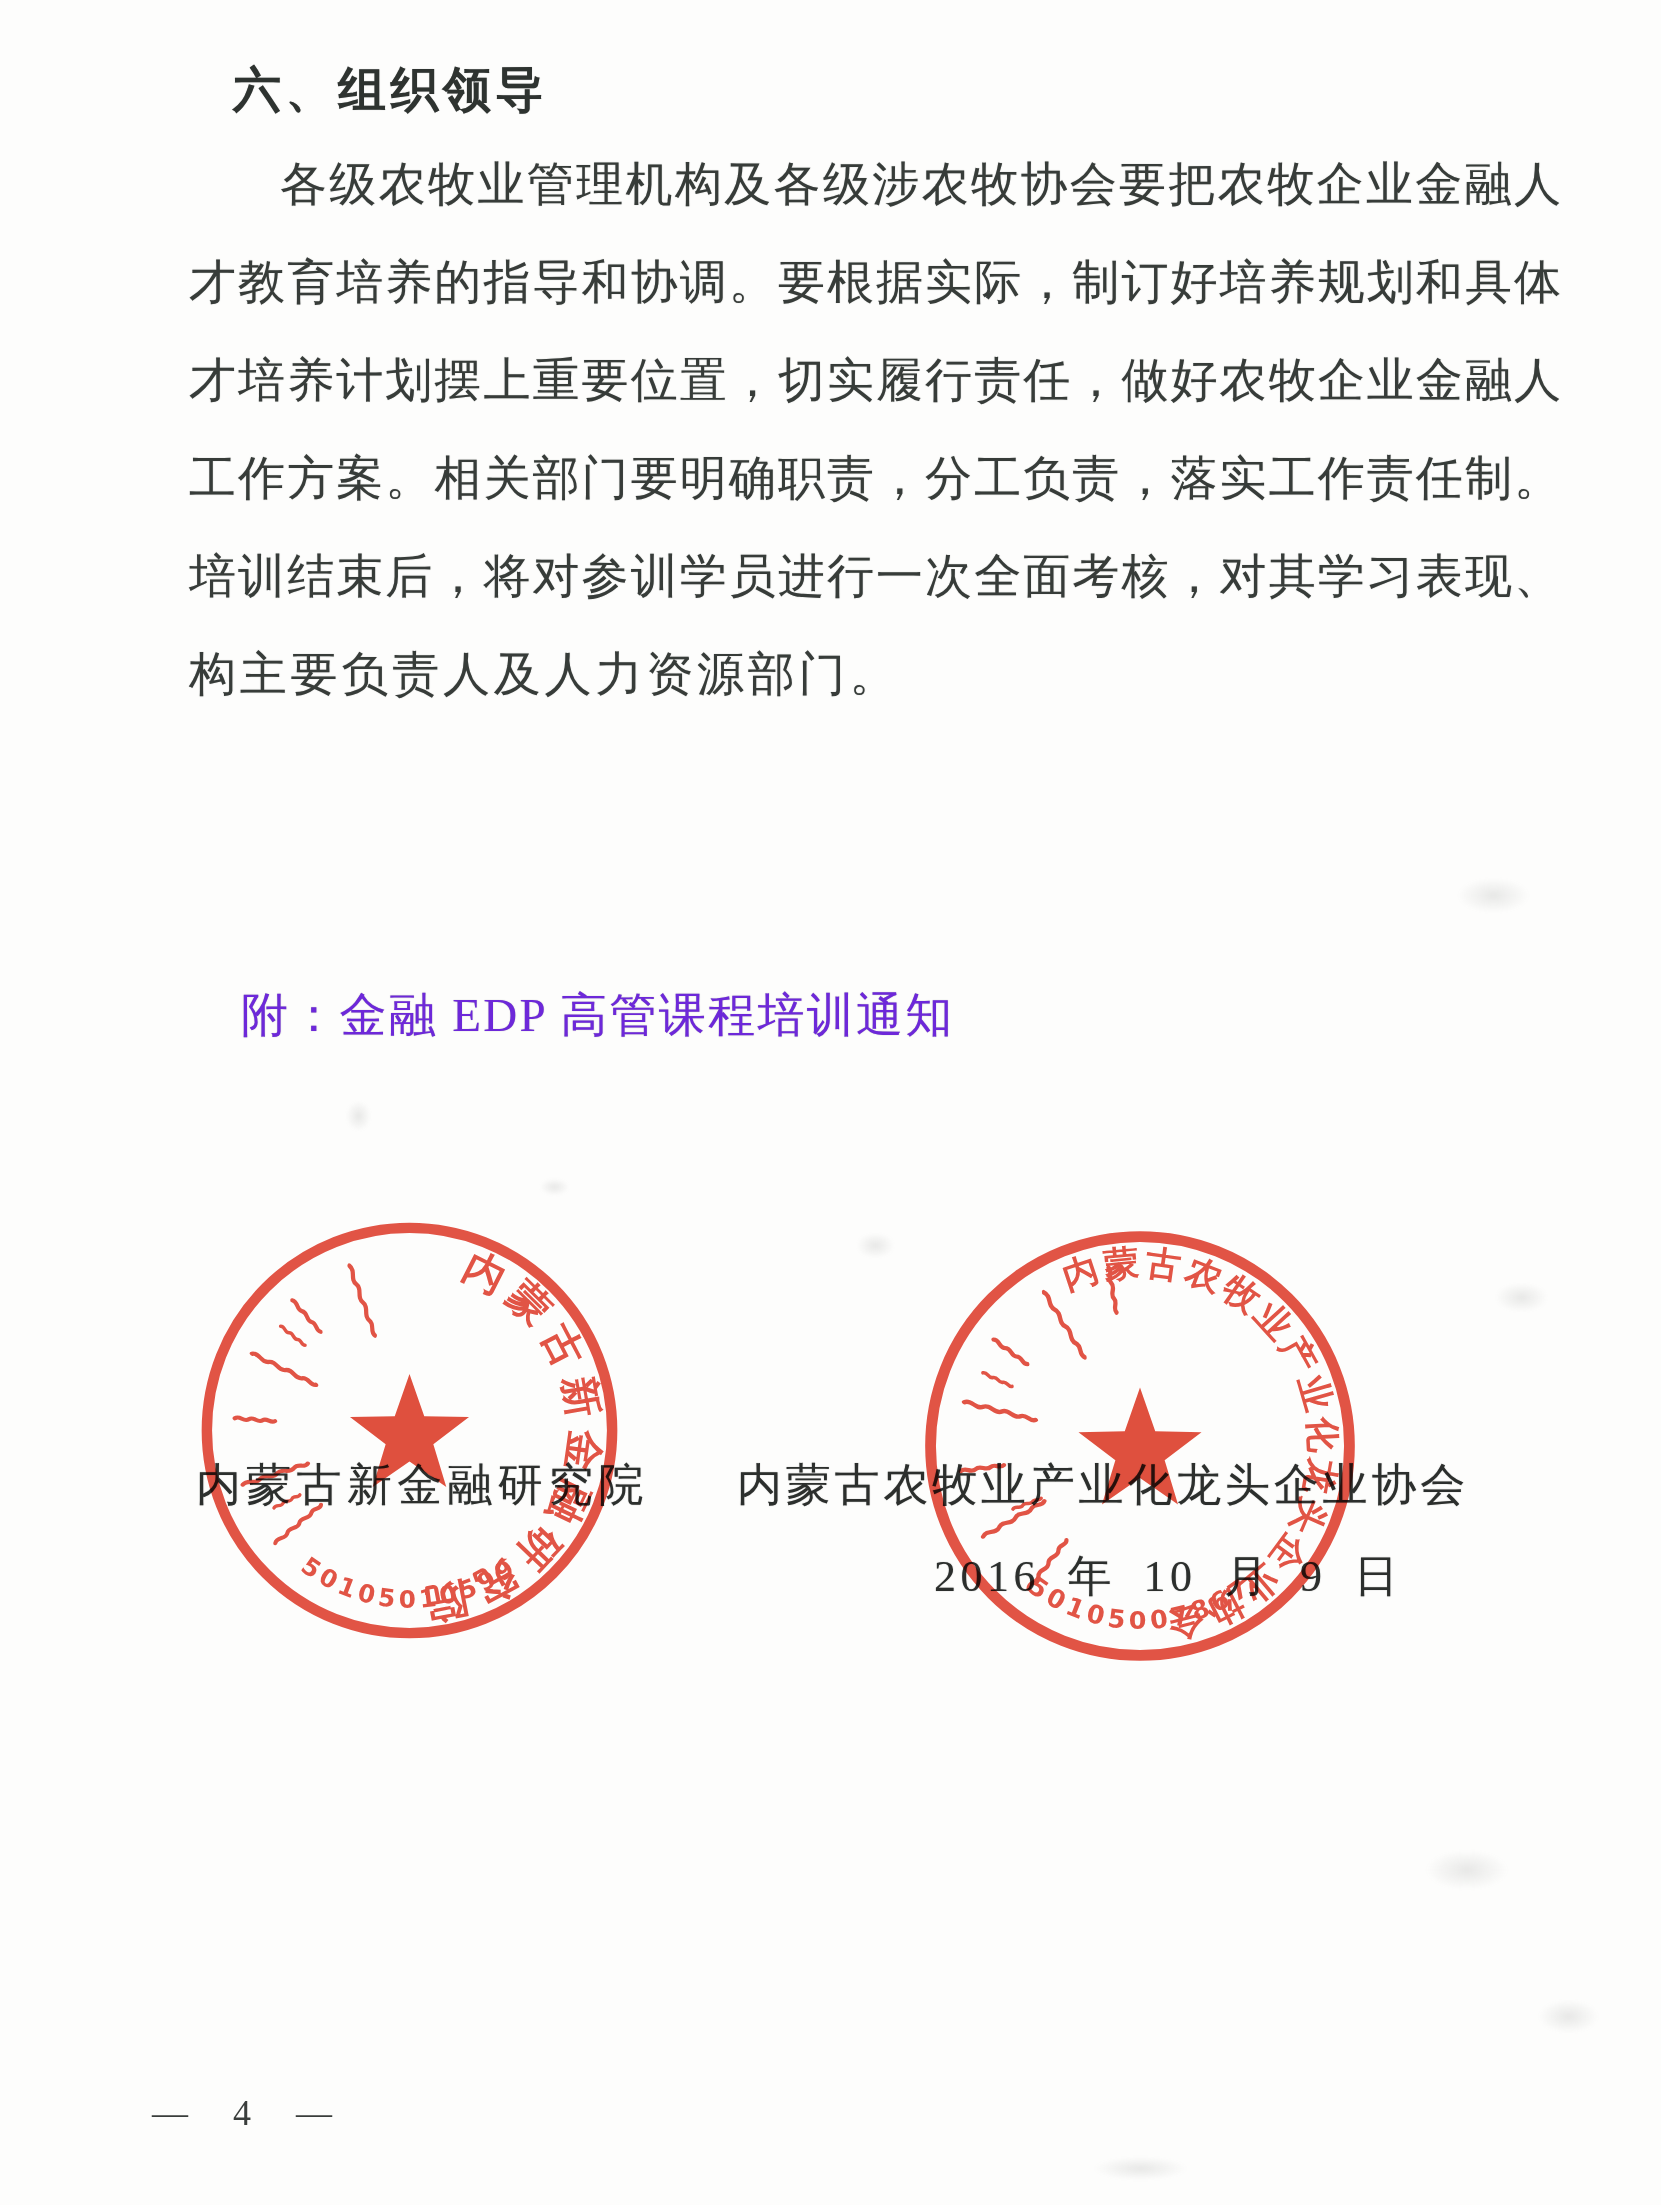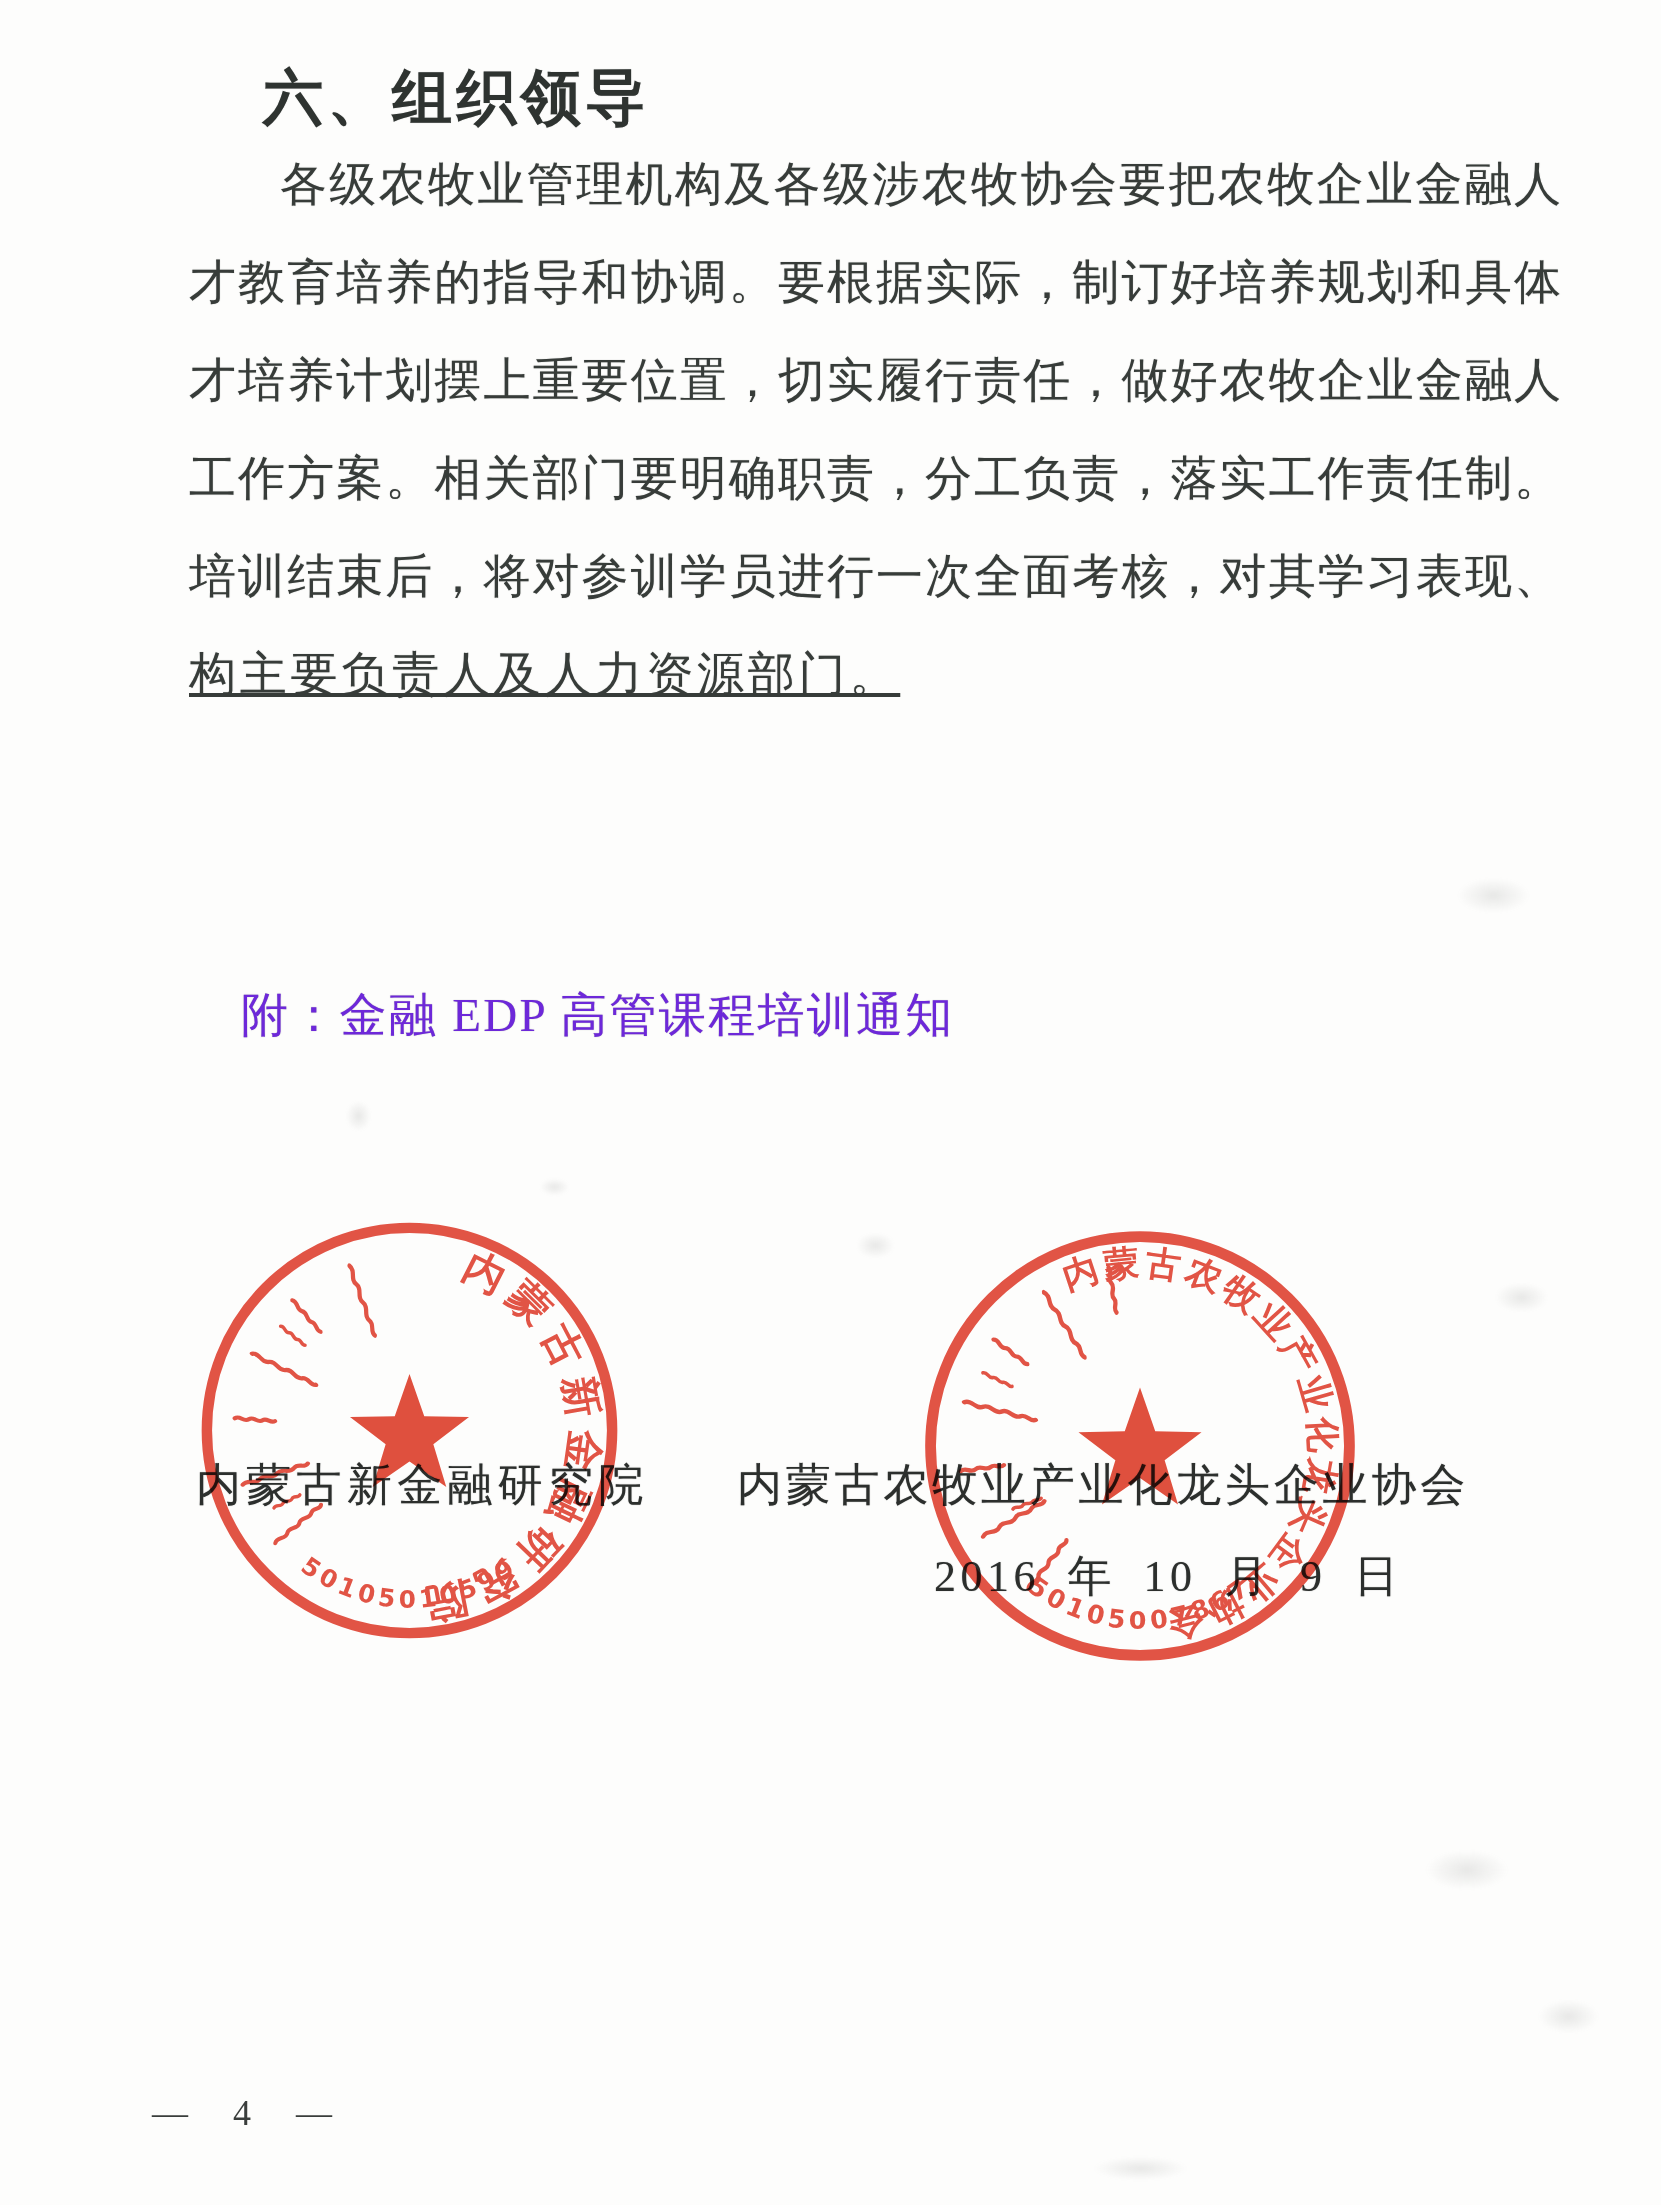--- a/index.html
+++ b/index.html
@@ -7,39 +7,38 @@
     position:relative;
     width:1661px;height:2205px;
     background:#fdfdfc;
     overflow:hidden;
     font-family:"Liberation Serif","DejaVu Serif",serif;
     color:#323734;
   }
   .heading{
     position:absolute;left:233px;top:58px;
     font-family:"Liberation Sans","DejaVu Sans",sans-serif;
-    font-size:60px;font-weight:bold;letter-spacing:4.5px;
+    font-size:48px;font-weight:bold;letter-spacing:4.5px;
     color:#2e3330;
     text-shadow:0 0 0.8px rgba(46,51,48,.45);
-    margin-left:30px;
   }
   .para{
     position:absolute;left:149px;top:135px;width:1372px;
   }
   .body-line{
     width:1372px;height:98px;line-height:98px;
     font-size:47px;
     text-align:justify;text-align-last:justify;
     color:#373c39;
     text-shadow:0 0 1.1px rgba(55,60,57,.38);
     white-space:nowrap;
     margin-left:40px;
   }
   .body-line.first{padding-left:91px;width:1281px;}
-  .body-line.last{text-align-last:left;letter-spacing:3.8px;text-decoration:underline;}
+  .body-line.last{text-align-last:left;letter-spacing:3.8px;}
   .attachment{
     position:absolute;left:241px;top:984px;
     font-size:47px;letter-spacing:2.3px;
     color:#6d28d9;
     text-shadow:0 0 1.1px rgba(55,60,57,.38);
   }
   .org{
     position:absolute;top:1455px;
     font-size:45px;color:#2c2f2d;
     text-shadow:0 0 1.1px rgba(44,47,45,.45);

